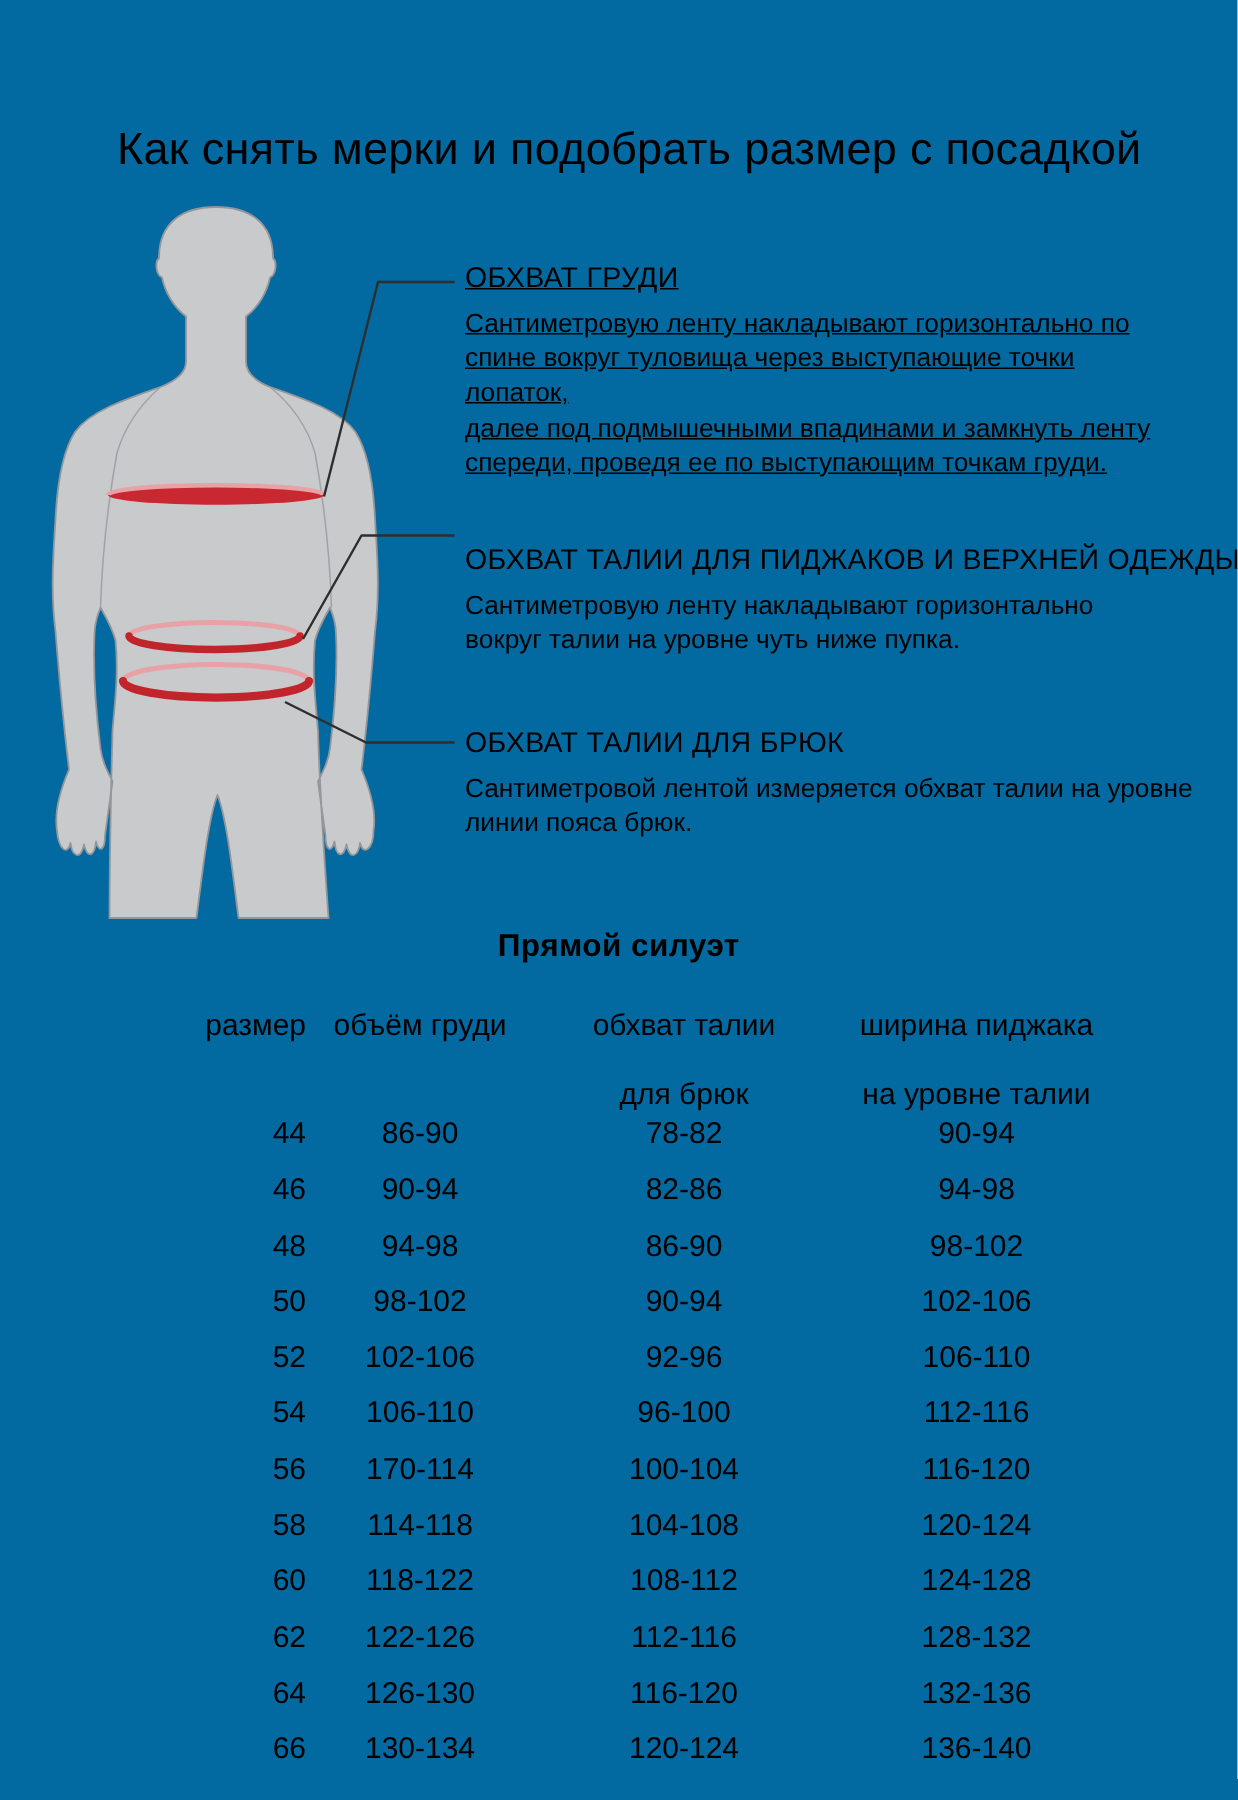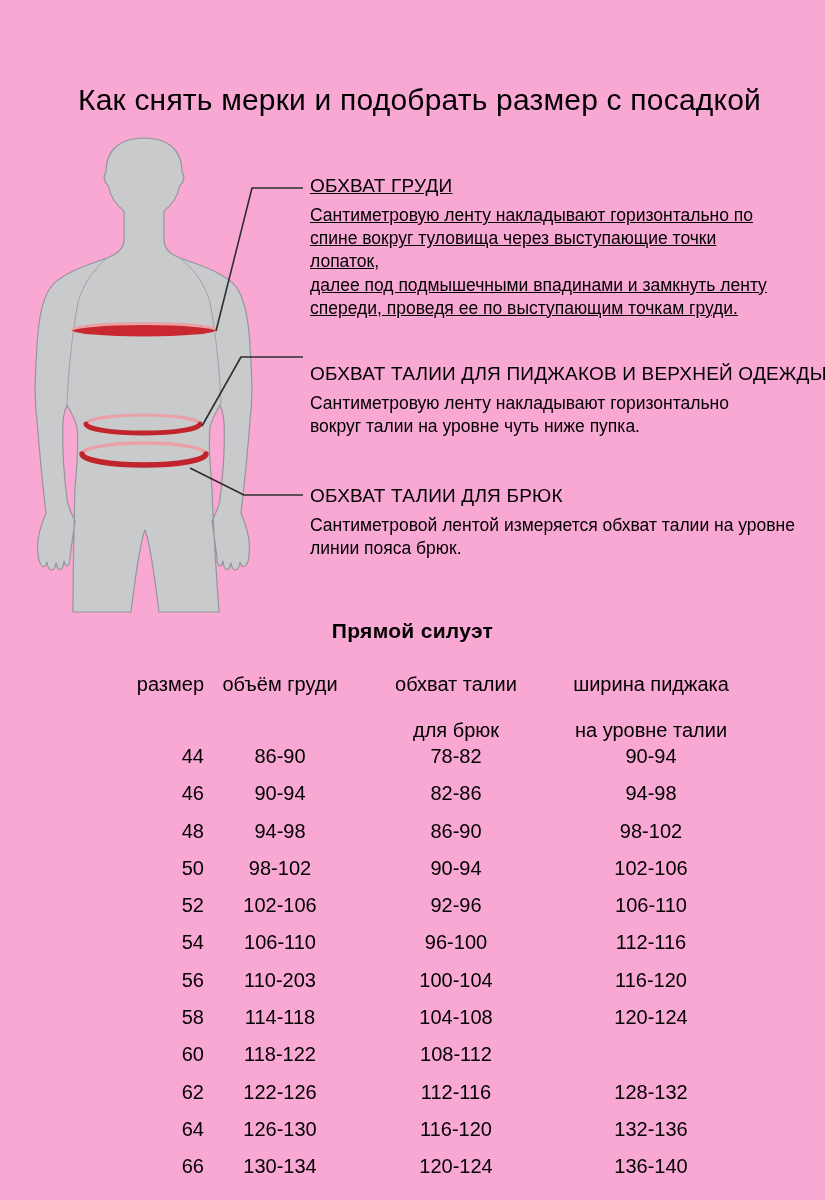--- a/index.html
+++ b/index.html
@@ -1,16 +1,16 @@
 <!DOCTYPE html>
 <html><head>
 <meta charset="utf-8">
 <style>
   html,body{margin:0;padding:0;background:#fff;}
-  .canvas{position:relative;width:825px;height:1200px;background:#f9a8d4;overflow:hidden;
+  .canvas{position:relative;width:825px;height:1200px;background:#0369a1;overflow:hidden;
           font-family:"Liberation Sans","DejaVu Sans",sans-serif;color:#000;}
   .title{position:absolute;left:78px;top:83px;margin:0;font-size:30px;line-height:33px;
          font-weight:400;letter-spacing:.2px;white-space:nowrap;}
   .figure-wrap{position:absolute;left:20px;top:135px;width:300px;height:480px;}
   .measure{position:absolute;left:310px;}
   .measure h2{margin:0;font-size:19px;font-weight:400;letter-spacing:.2px;white-space:nowrap;}
   .measure p{margin:7px 0 0 0;font-size:17.5px;line-height:23.2px;white-space:pre-line;}
   #m1{top:175px;width:480px;text-decoration:underline;}
   #m2{top:345px;width:515px;margin-top:18px;}
   #m3{top:485px;width:500px;}
@@ -169,34 +169,35 @@
         <div class="cell c4">106-110</div>
       </div>
       <div class="trow">
         <div class="cell c1">54</div>
         <div class="cell c2">106-110</div>
         <div class="cell c3">96-100</div>
         <div class="cell c4">112-116</div>
       </div>
       <div class="trow">
         <div class="cell c1">56</div>
-        <div class="cell c2">110-203</div>
+        <div class="cell c2">170-114</div>
         <div class="cell c3">100-104</div>
         <div class="cell c4">116-120</div>
       </div>
       <div class="trow">
         <div class="cell c1">58</div>
         <div class="cell c2">114-118</div>
         <div class="cell c3">104-108</div>
         <div class="cell c4">120-124</div>
       </div>
       <div class="trow">
         <div class="cell c1">60</div>
         <div class="cell c2">118-122</div>
         <div class="cell c3">108-112</div>
+        <div class="cell c4">124-128</div>
       </div>
       <div class="trow">
         <div class="cell c1">62</div>
         <div class="cell c2">122-126</div>
         <div class="cell c3">112-116</div>
         <div class="cell c4">128-132</div>
       </div>
       <div class="trow">
         <div class="cell c1">64</div>
         <div class="cell c2">126-130</div>

